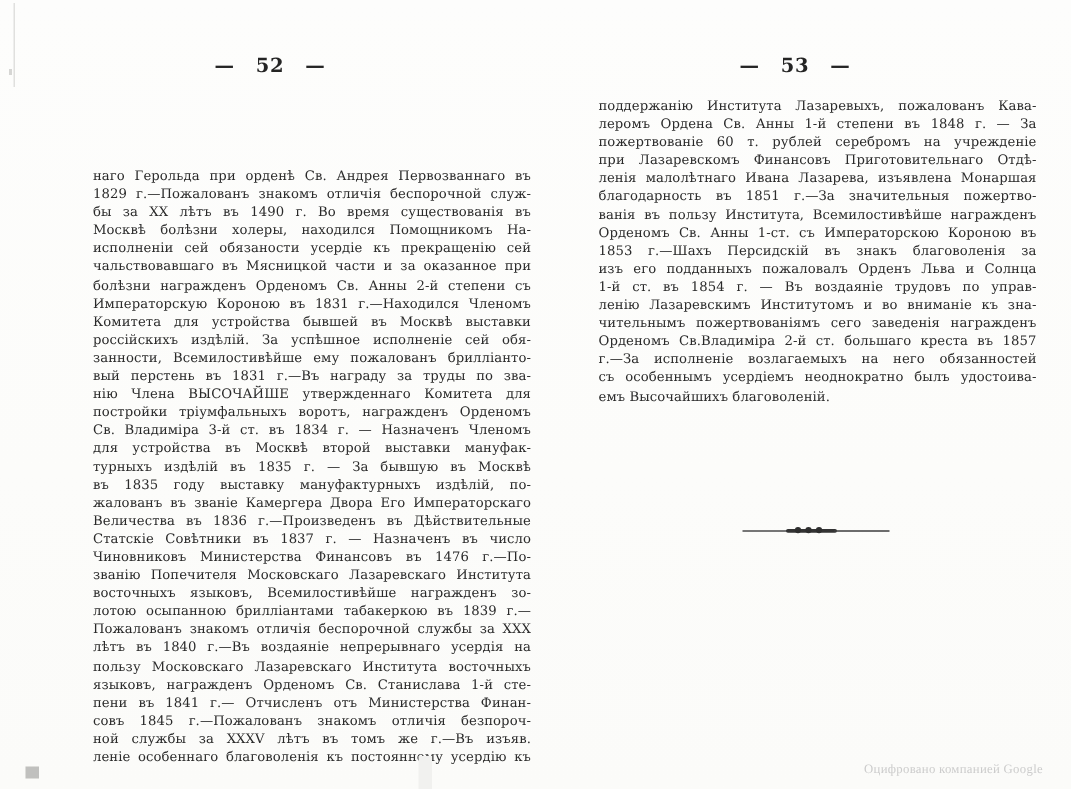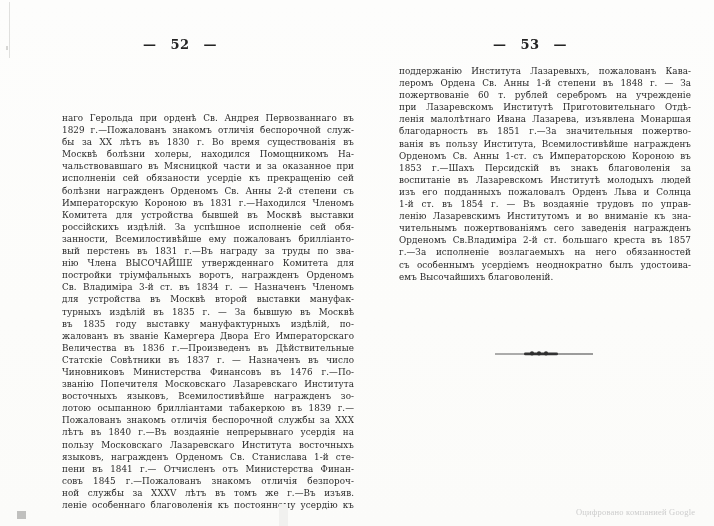--- a/index.html
+++ b/index.html
@@ -102,24 +102,24 @@
 <div class="scan">
 
   <div class="edge-line"></div>
   <div class="edge-speck"></div>
 
   <div>
     <div class="page-header" id="header-left">— 52 —</div>
     <div class="page-text" id="left-text">
         <div class="text-line">наго Герольда при орденѣ Св. Андрея Первозваннаго въ</div>
         <div class="text-line">1829 г.—Пожалованъ знакомъ отличія беспорочной служ-</div>
-        <div class="text-line">бы за XX лѣтъ въ 1830 г. Во время существованія въ</div>
+        <div class="text-line">бы за XX лѣтъ въ 1490 г. Во время существованія въ</div>
         <div class="text-line">Москвѣ болѣзни холеры, находился Помощникомъ На-</div>
+        <div class="text-line">исполненіи сей обязаности усердіе къ прекращенію сей</div>
         <div class="text-line">чальствовавшаго въ Мясницкой части и за оказанное при</div>
-        <div class="text-line">исполненіи сей обязаности усердіе къ прекращенію сей</div>
         <div class="text-line">болѣзни награжденъ Орденомъ Св. Анны 2-й степени съ</div>
         <div class="text-line">Императорскую Короною въ 1831 г.—Находился Членомъ</div>
         <div class="text-line">Комитета для устройства бывшей въ Москвѣ выставки</div>
         <div class="text-line">россійскихъ издѣлій. За успѣшное исполненіе сей обя-</div>
         <div class="text-line">занности, Всемилостивѣйше ему пожалованъ брилліанто-</div>
         <div class="text-line">вый перстень въ 1831 г.—Въ награду за труды по зва-</div>
         <div class="text-line">нію Члена ВЫСОЧАЙШЕ утвержденнаго Комитета для</div>
         <div class="text-line">постройки тріумфальныхъ воротъ, награжденъ Орденомъ</div>
         <div class="text-line">Св. Владиміра 3-й ст. въ 1834 г. — Назначенъ Членомъ</div>
         <div class="text-line">для устройства въ Москвѣ второй выставки мануфак-</div>
@@ -142,27 +142,26 @@
         <div class="text-line">леніе особеннаго благоволенія къ постоянному усердію къ</div>
       </div>
   </div>
 
   <div>
     <div class="page-header" id="header-right">— 53 —</div>
     <div class="page-text" id="right-text">
         <div class="text-line">поддержанію Института Лазаревыхъ, пожалованъ Кава-</div>
         <div class="text-line">леромъ Ордена Св. Анны 1-й степени въ 1848 г. — За</div>
         <div class="text-line">пожертвованіе 60 т. рублей серебромъ на учрежденіе</div>
-        <div class="text-line">при Лазаревскомъ Институтѣ Приготовительнаго Отдѣ-</div>
+        <div class="text-line">при Лазаревскомъ Финансовъ Приготовительнаго Отдѣ-</div>
         <div class="text-line">ленія малолѣтнаго Ивана Лазарева, изъявлена Монаршая</div>
         <div class="text-line">благодарность въ 1851 г.—За значительныя пожертво-</div>
         <div class="text-line">ванія въ пользу Института, Всемилостивѣйше награжденъ</div>
         <div class="text-line">Орденомъ Св. Анны 1-ст. съ Императорскою Короною въ</div>
         <div class="text-line">1853 г.—Шахъ Персидскій въ знакъ благоволенія за</div>
-        <div class="text-line">воспитаніе въ Лазаревскомъ Институтѣ молодыхъ людей</div>
         <div class="text-line">изъ его подданныхъ пожаловалъ Орденъ Льва и Солнца</div>
         <div class="text-line">1-й ст. въ 1854 г. — Въ воздаяніе трудовъ по управ-</div>
         <div class="text-line">ленію Лазаревскимъ Институтомъ и во вниманіе къ зна-</div>
         <div class="text-line">чительнымъ пожертвованіямъ сего заведенія награжденъ</div>
         <div class="text-line">Орденомъ Св.Владиміра 2-й ст. большаго креста въ 1857</div>
         <div class="text-line">г.—За исполненіе возлагаемыхъ на него обязанностей</div>
         <div class="text-line">съ особеннымъ усердіемъ неоднократно былъ удостоива-</div>
         <div class="text-line">емъ Высочайшихъ благоволеній.</div>
       </div>
     <svg class="ornament" viewBox="0 0 100 10">

